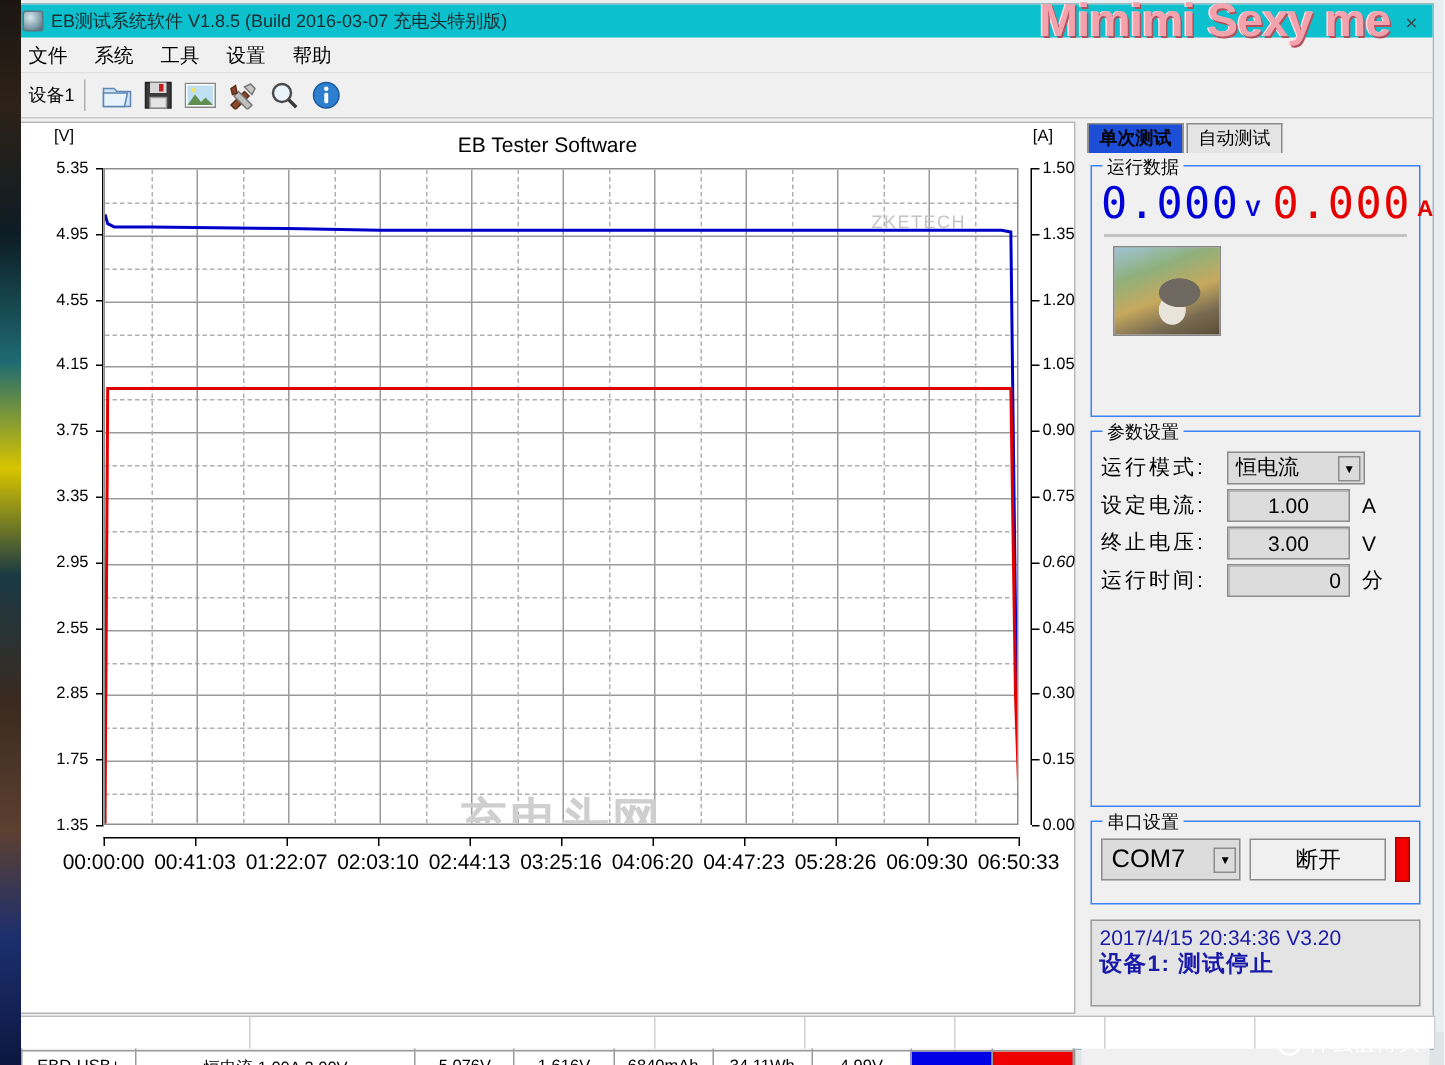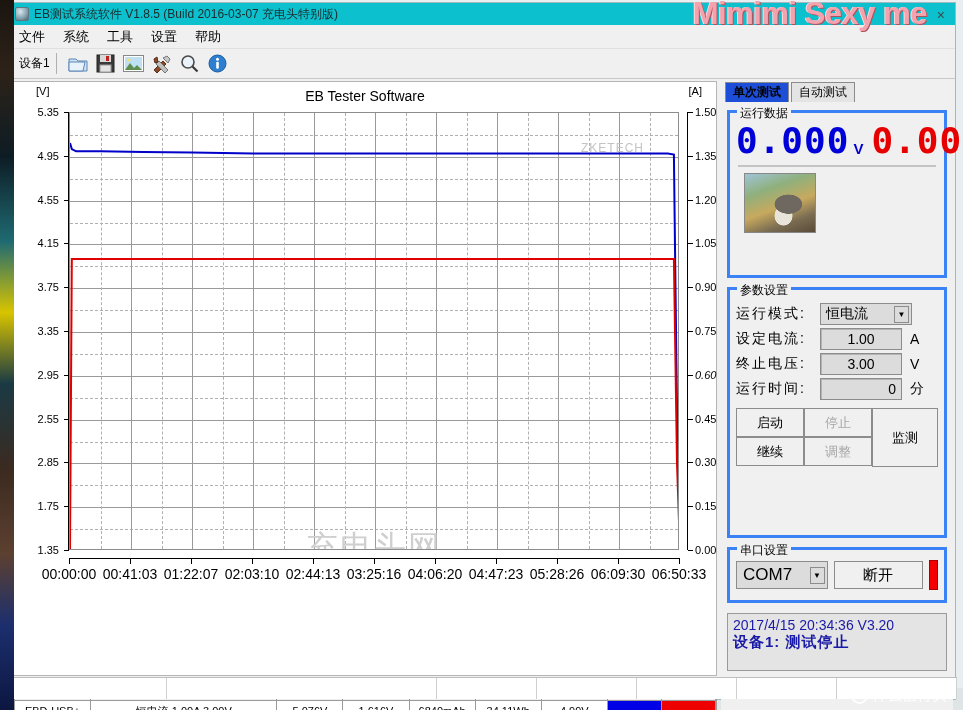--- a/index.html
+++ b/index.html
@@ -107,21 +107,21 @@
             transform:translateX(-50%); white-space:nowrap; }
 
   .wm-zke {
     position:absolute; right:34px; top:28px; font-size:12px; color:#c3c3c3;
     letter-spacing:1px;
   }
   .wm-center {
     position:absolute; left:50%; top:418px; transform:translateX(-50%);
     text-align:center; color:#cfcfcf; pointer-events:none;
   }
-  .wm-center .big { font-size:32px; font-weight:normal; letter-spacing:2px; line-height:1; }
+  .wm-center .big { font-size:32px; font-weight:bold; letter-spacing:2px; line-height:1; }
 
   
   .datatable {
     position:absolute; left:4px; top:601px; width:704px; height:42px;
     border:1px solid #9a9a9a; background:#fff;
   }
   table.dt { width:100%; height:100%; border-collapse:collapse; font-size:11px; }
   table.dt th {
     background:#f0f0f0; border:1px solid #9a9a9a; font-weight:normal;
     height:19px; color:#000;
@@ -139,31 +139,31 @@
   }
   .tabrow { display:flex; height:20px; align-items:flex-end; padding-left:4px; }
   .tab {
     font-size:12px; padding:1px 7px; border:1px solid #8c8c8c; border-bottom:none;
     background:#f0f0f0; margin-right:2px; position:relative; top:1px;
   }
   .tab.active { background:#1d4ed8; font-weight:bold; z-index:2; }
   .tab.inactive { background:#e4e4e4; }
 
   .group {
-    position:relative; border:3px solid #3b82f6; margin:9px 6px 0 6px; padding:10px 6px 8px 6px;
+    position:relative; border:1px solid #3b82f6; margin:9px 6px 0 6px; padding:10px 6px 8px 6px;
   }
   .group > .legend {
     position:absolute; top:-8px; left:7px; background:#f0f0f0; padding:0 3px;
     font-size:12px; color:#000;
   }
 
   
   .seg-row { display:flex; align-items:flex-end; gap:2px; }
   .seg { font-family:"DejaVu Sans Mono","Liberation Mono",monospace;
-         font-size:36px; font-weight:bold; letter-spacing:1px; line-height:1; }
+         font-size:29px; font-weight:normal; letter-spacing:1px; line-height:1; }
   .seg.v { color:#0000d8; } .seg.a { color:#e60000; }
   .seg.w { color:#b8a400; } .seg.t { color:#9a9a9a; }
   .unit { font-size:15px; font-weight:bold; margin-left:2px; margin-bottom:2px; }
   .unit.v { color:#0000d8; } .unit.a { color:#e60000; } .unit.w { color:#b8a400; }
   .hr-sep { height:2px; background:#c4c4c4; margin:6px 2px; }
 
   .catpic {
     width:72px; height:60px; border:1px solid #888; margin-left:8px;
     background:
       radial-gradient(ellipse at 62% 52%, #6e6860 0 22%, rgba(0,0,0,0) 23%),
@@ -537,31 +537,20 @@
           </div>
 
           <div class="prow">
             <div class="plab">运行时间:</div>
             <div class="pinput right">
               <span>0</span>
             </div>
             <div class="punit">分</div>
           </div>
 
-          <div class="btngrid">
-            <div class="btncol">
-              <div class="btn">启动</div>
-              <div class="btn">继续</div>
-            </div>
-            <div class="btncol">
-              <div class="btn dis">停止</div>
-              <div class="btn dis">调整</div>
-            </div>
-            <div class="btn tall">监测</div>
-          </div>
         </div>
 
         <div class="group" style="height:56px;">
           <div class="legend">串口设置</div>
           <div class="comrow">
             <div class="combo">
               <span>COM7</span>
               <span class="arrow">▼</span>
             </div>
             <div class="btn-disconnect">断开</div>

